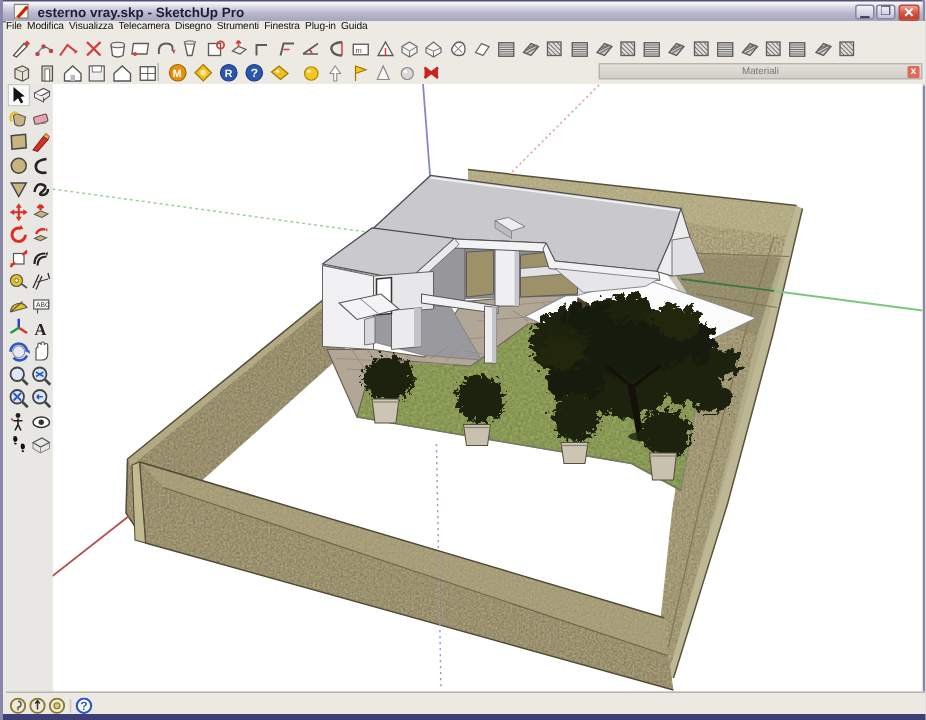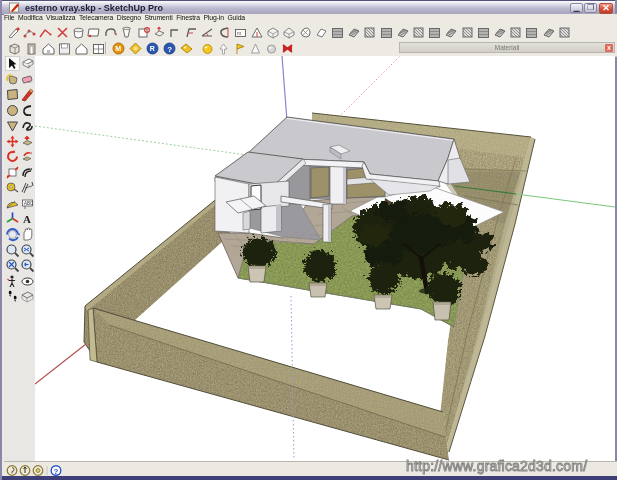--- a/index.html
+++ b/index.html
@@ -575,14 +575,13 @@
           <path d="M19,2 l0,6 m-1.5,-4 l1.5,-2 1.5,2" stroke="#333" stroke-width="1" fill="none"></path>
 <circle cx="32" cy="5.5" r="4.8" fill="#f0ead8" stroke="#8a7830" stroke-width="1.2"></circle>
           <circle cx="32" cy="5.5" r="2" fill="#d8c870" stroke="#8a7830" stroke-width="0.8"></circle>
 <line x1="41" y1="1" x2="41" y2="10" stroke="#c8c5be"></line>
 <circle cx="50" cy="5.5" r="4.8" fill="#fff" stroke="#2858c8" stroke-width="1.4"></circle>
           <text x="47.5" y="8.5" font-size="8" font-weight="bold" fill="#2858c8" font-family="Liberation Sans">?</text>
 </svg>
       </div>
     </div>
  <div id="botborder"></div>
- <div id="watermark">http://www.grafica2d3d.com/</div>
 </div>
 
 </body></html>

